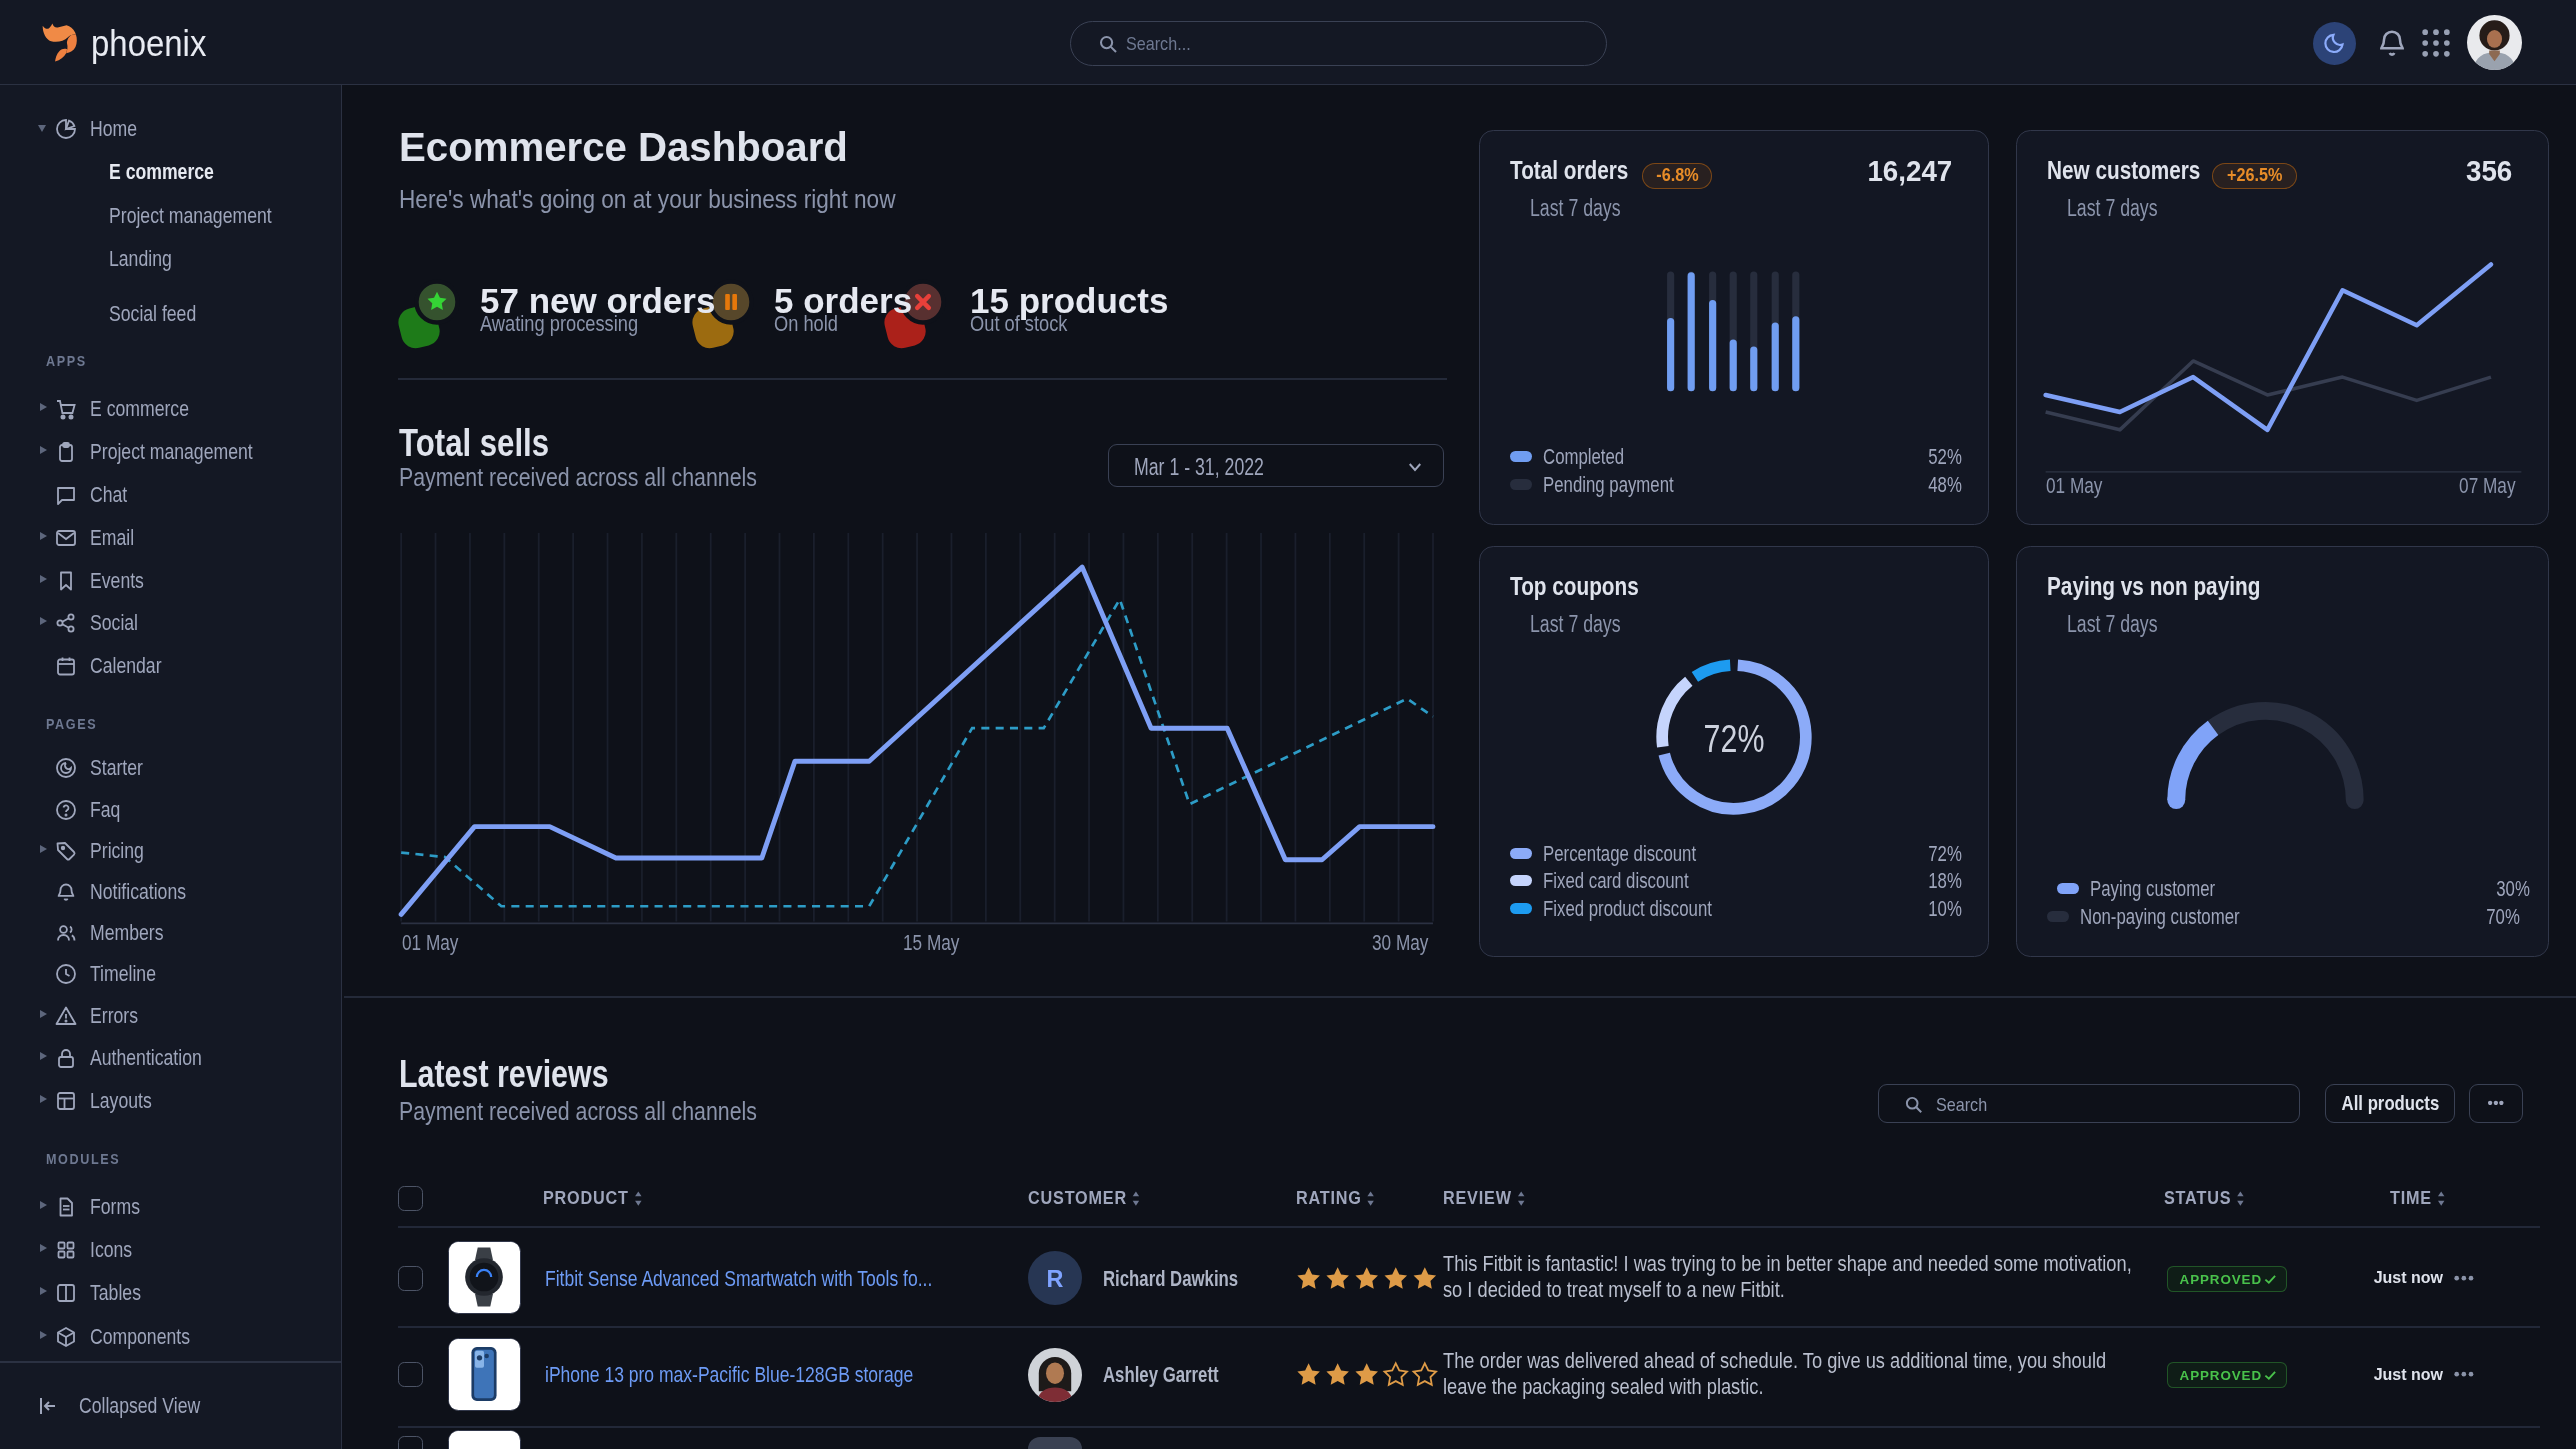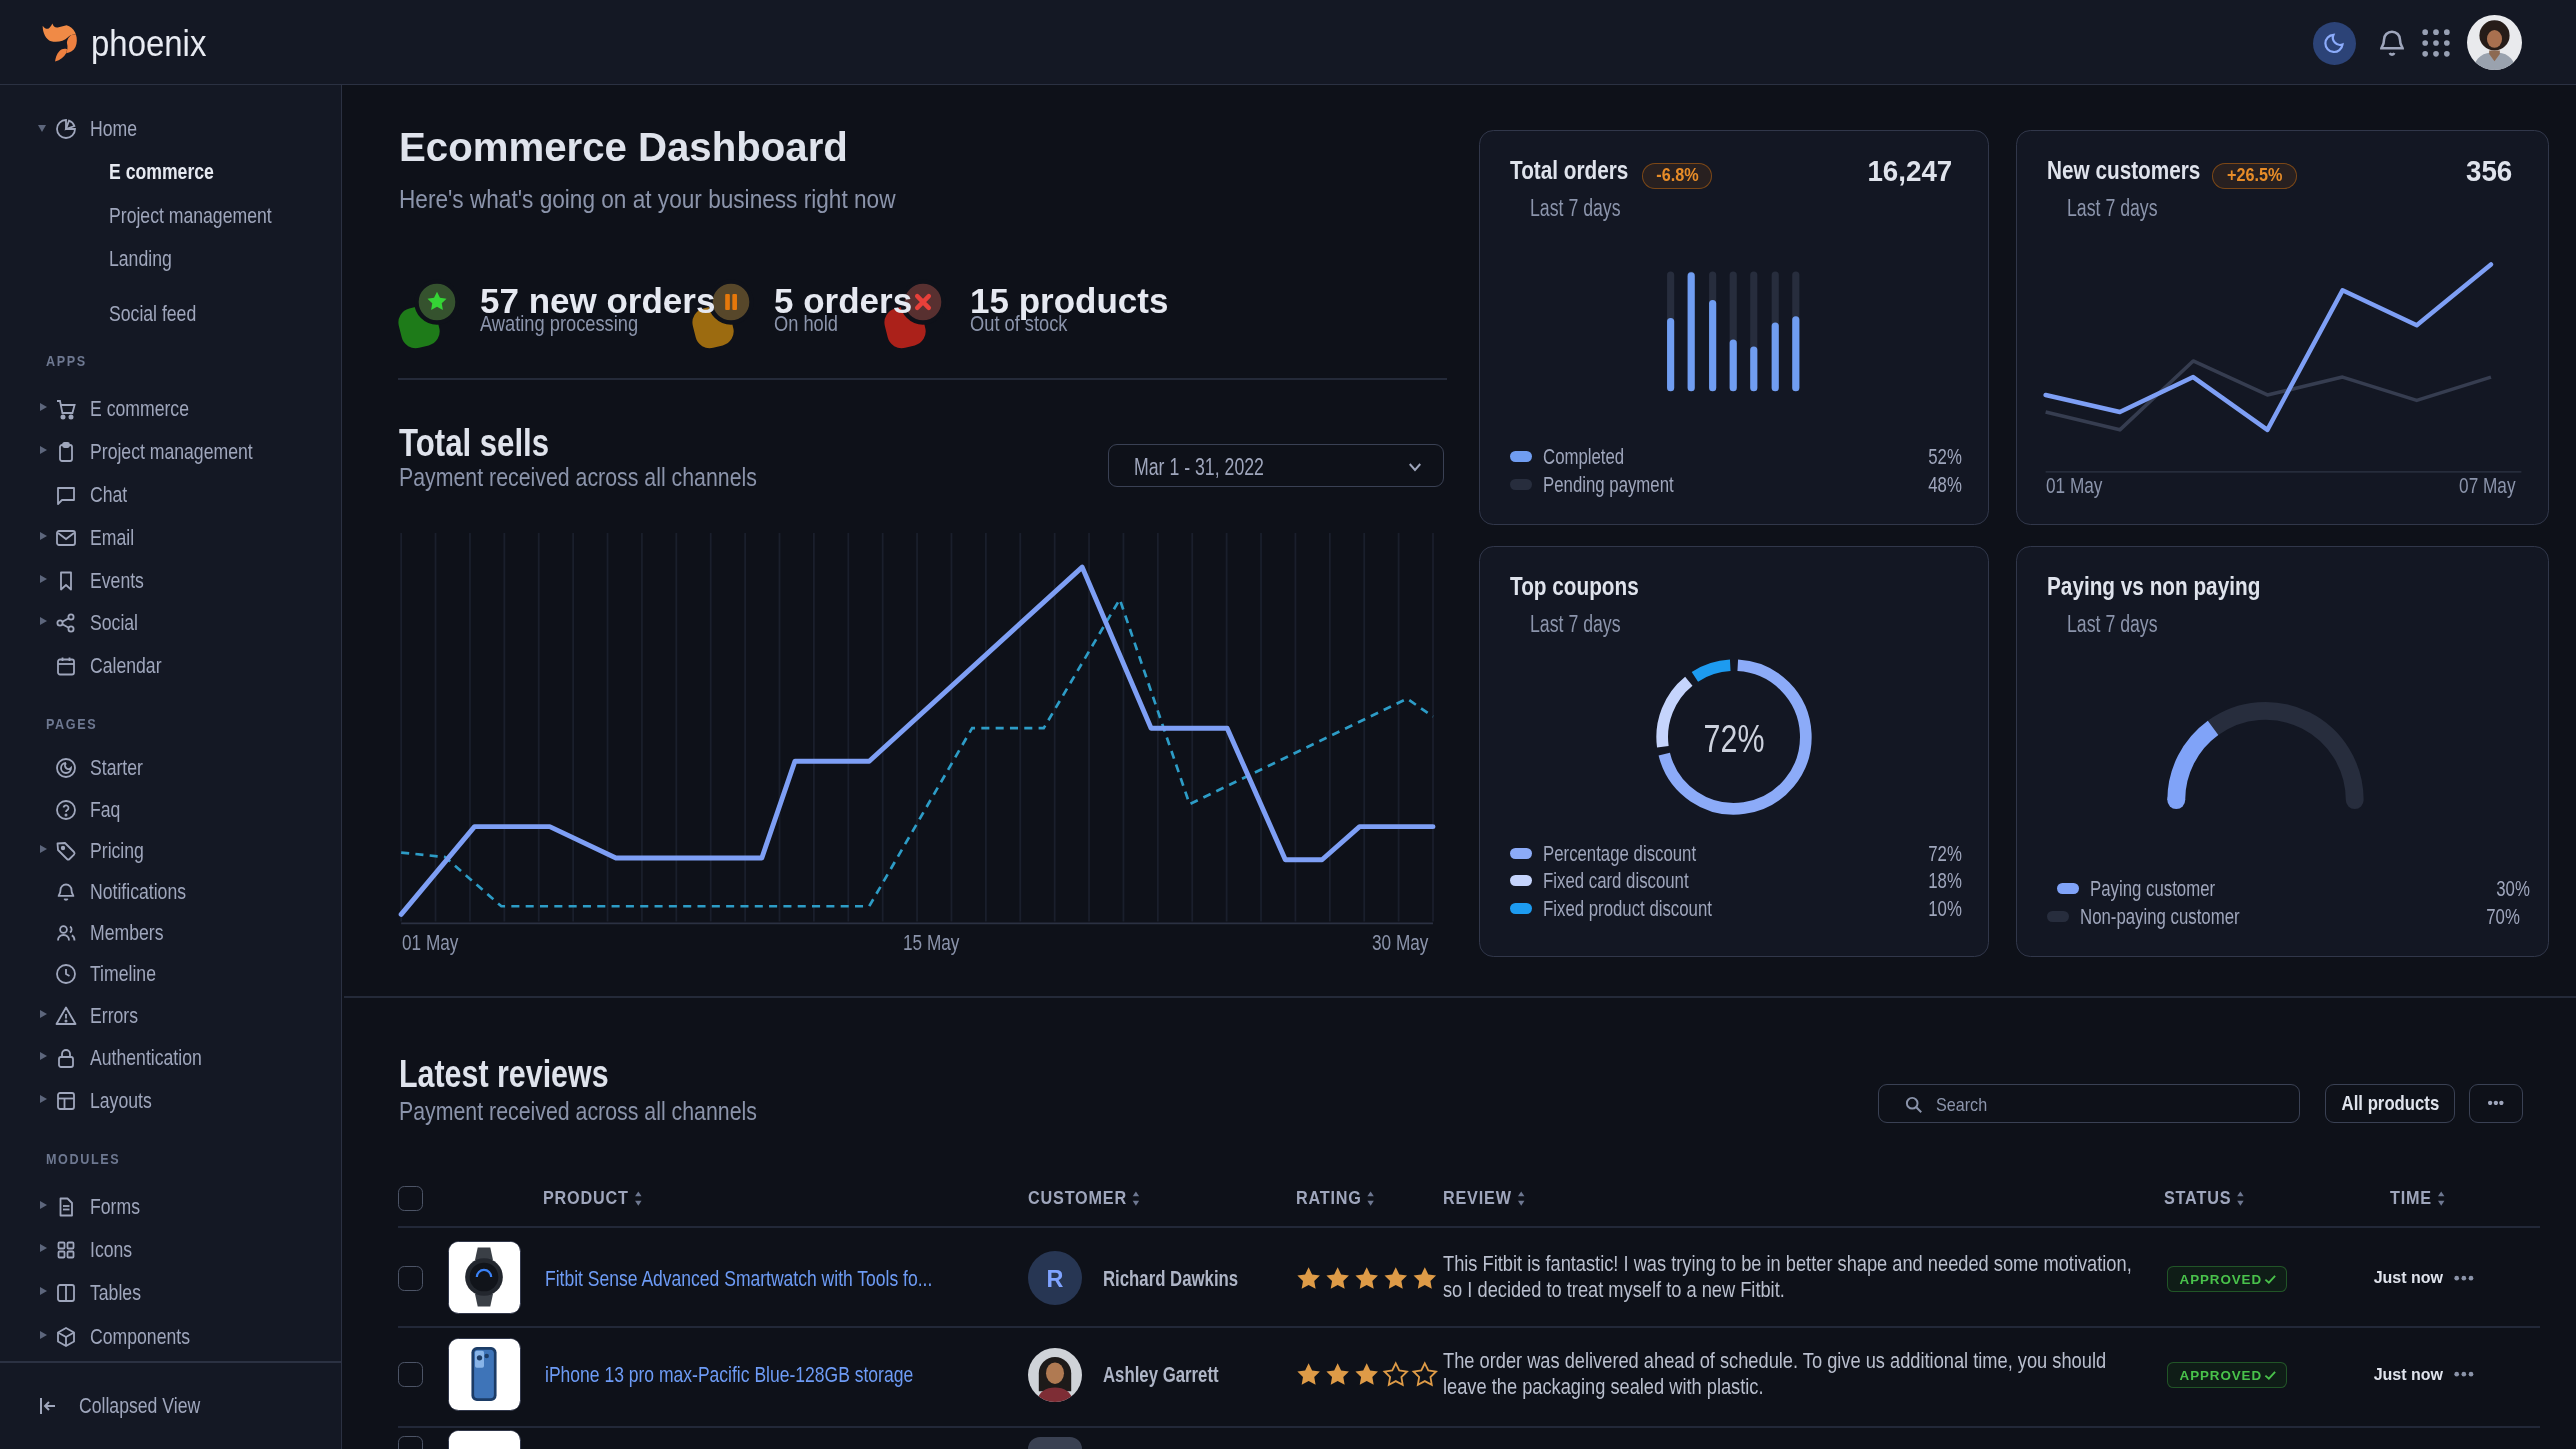--- a/index.html
+++ b/index.html
@@ -73,20 +73,27 @@
 </head>
 <body>
 
 <div class="topbar">
   <svg class="abs" style="left:41px; top:23px;" width="37" height="39" viewBox="0 0 41 44">
     <path d="M1.5 3 C3.5 5.5 5 6.5 7 6.5 C9 6.5 10.5 4 12.5 0.5 C13.5 3.5 15.5 5.5 18.5 5 L28.5 2.5 C32.5 3.5 36 6.5 38 10.5 L39 13 C35.5 12.5 32.5 13.5 30 16 C25.5 20.5 17.5 22.5 11 20.5 C5 18.5 1.5 11 1.5 3 Z" fill="#f08a46"></path>
     <path d="M39 13 C40.5 17.5 40.5 23 38.5 27 C36.5 31 32.5 33.5 28 34 C29.5 30.5 30 26.5 29 23 C28.5 20.5 30.5 15.5 34 13.5 Z" fill="#ee8040"></path>
     <path d="M28 34 C25.5 38.5 21.5 41.5 15.5 43.5 C16 39.5 17 35 20.5 31.5 C23 29 26 28.5 29 29.5 C29 31 28.5 32.5 28 34 Z" fill="#ee8040"></path>
   </svg>
   <div class="logo-text"><span class="t" style="transform:scaleX(0.89);">phoenix</span></div>
+  <div class="searchpill">
+    <svg class="abs" style="left:27px; top:12.5px;" width="20.6" height="20.6" viewBox="0 0 24 24" fill="none" stroke="#8b94ab" stroke-width="2.4">
+        <circle cx="10" cy="10" r="6.5"></circle>
+        <line x1="15" y1="15" x2="21" y2="21"></line>
+      </svg>
+    <span class="ph"><span class="t" style="transform:scaleX(0.85);">Search...</span></span>
+  </div>
   <div class="navbtn-moon">
     <svg class="abs" style="left:9.8px; top:9px;" width="24" height="24" viewBox="0 0 24 24" fill="none" stroke="#8cacfc" stroke-width="2.2">
         <path d="M19.5 13.5 A8.6 8.6 0 1 1 10.5 3.8 A7.2 7.2 0 0 0 19.5 13.5 Z"></path>
       </svg>
   </div>
   <svg class="abs" style="left:2376px; top:26px;" width="32" height="34" viewBox="0 0 24 24" fill="none" stroke="#9fa6bc" stroke-width="1.9">
       <path d="M6 9.5 a6 6 0 1 1 12 0 c0 4.5 2 5.5 2 6.5 H4 c0-1 2-2 2-6.5 Z"></path>
       <path d="M10.3 19.5 a1.8 1.8 0 0 0 3.4 0"></path>
     </svg>
   <svg class="abs" style="left:2421px; top:28px;" width="30" height="30" viewBox="0 0 36 36" fill="#98a0b4">

